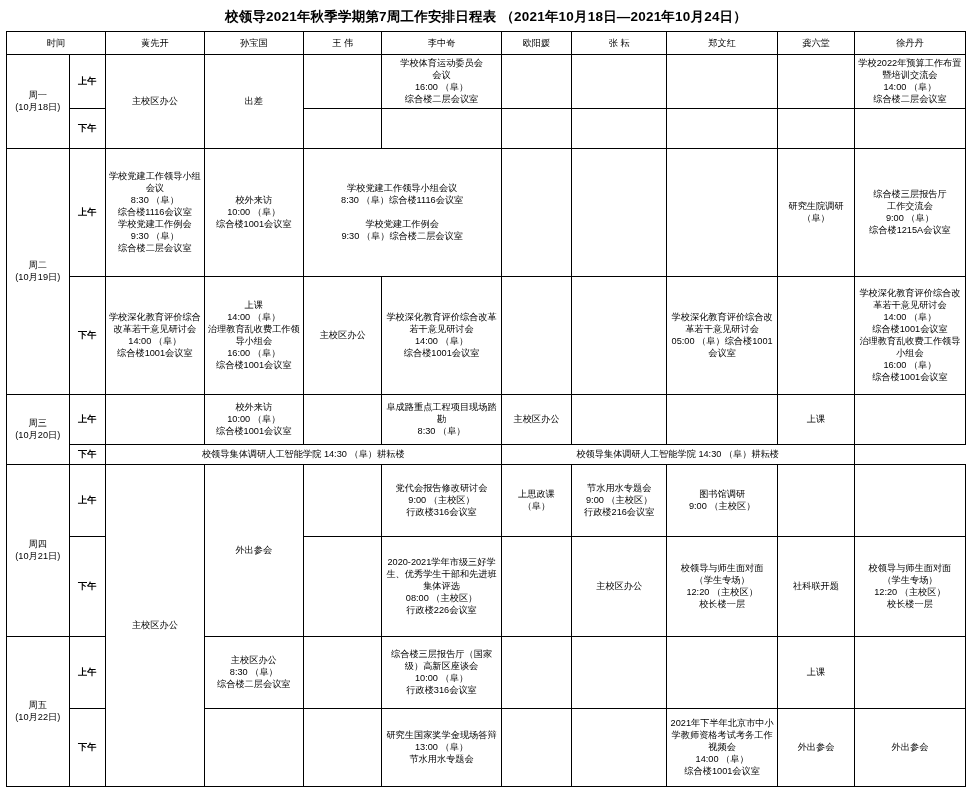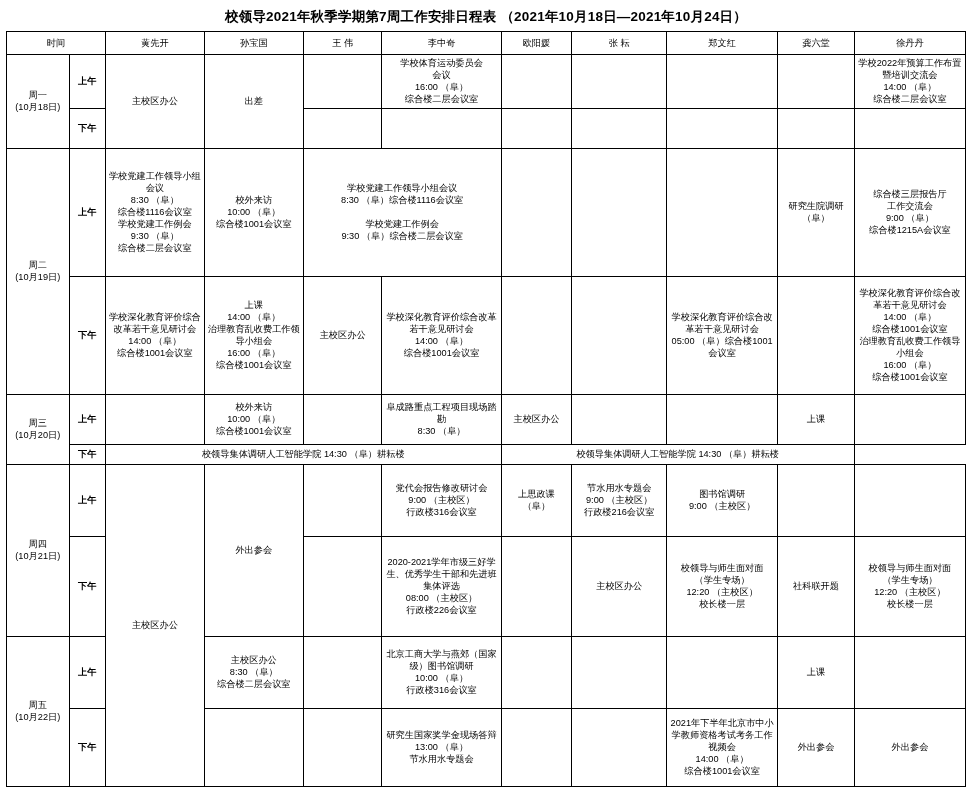--- a/index.html
+++ b/index.html
@@ -316,21 +316,21 @@
           <span class="cellline">(10月22日)</span>
         </td>
         <td class="ampm">上午</td>
         <td>
             <span class="cellline">主校区办公</span>
             <span class="cellline">8:30 （阜）</span>
             <span class="cellline">综合楼二层会议室</span>
           </td>
         <td></td>
         <td>
-            <span class="cellline">北京工商大学与燕郊（国家级）图书馆调研</span>
+            <span class="cellline">综合楼三层报告厅（国家级）高新区座谈会</span>
             <span class="cellline">10:00 （阜）</span>
             <span class="cellline">行政楼316会议室</span>
           </td>
         <td></td>
         <td></td>
         <td></td>
         <td>上课</td>
         <td></td>
       </tr>
 

